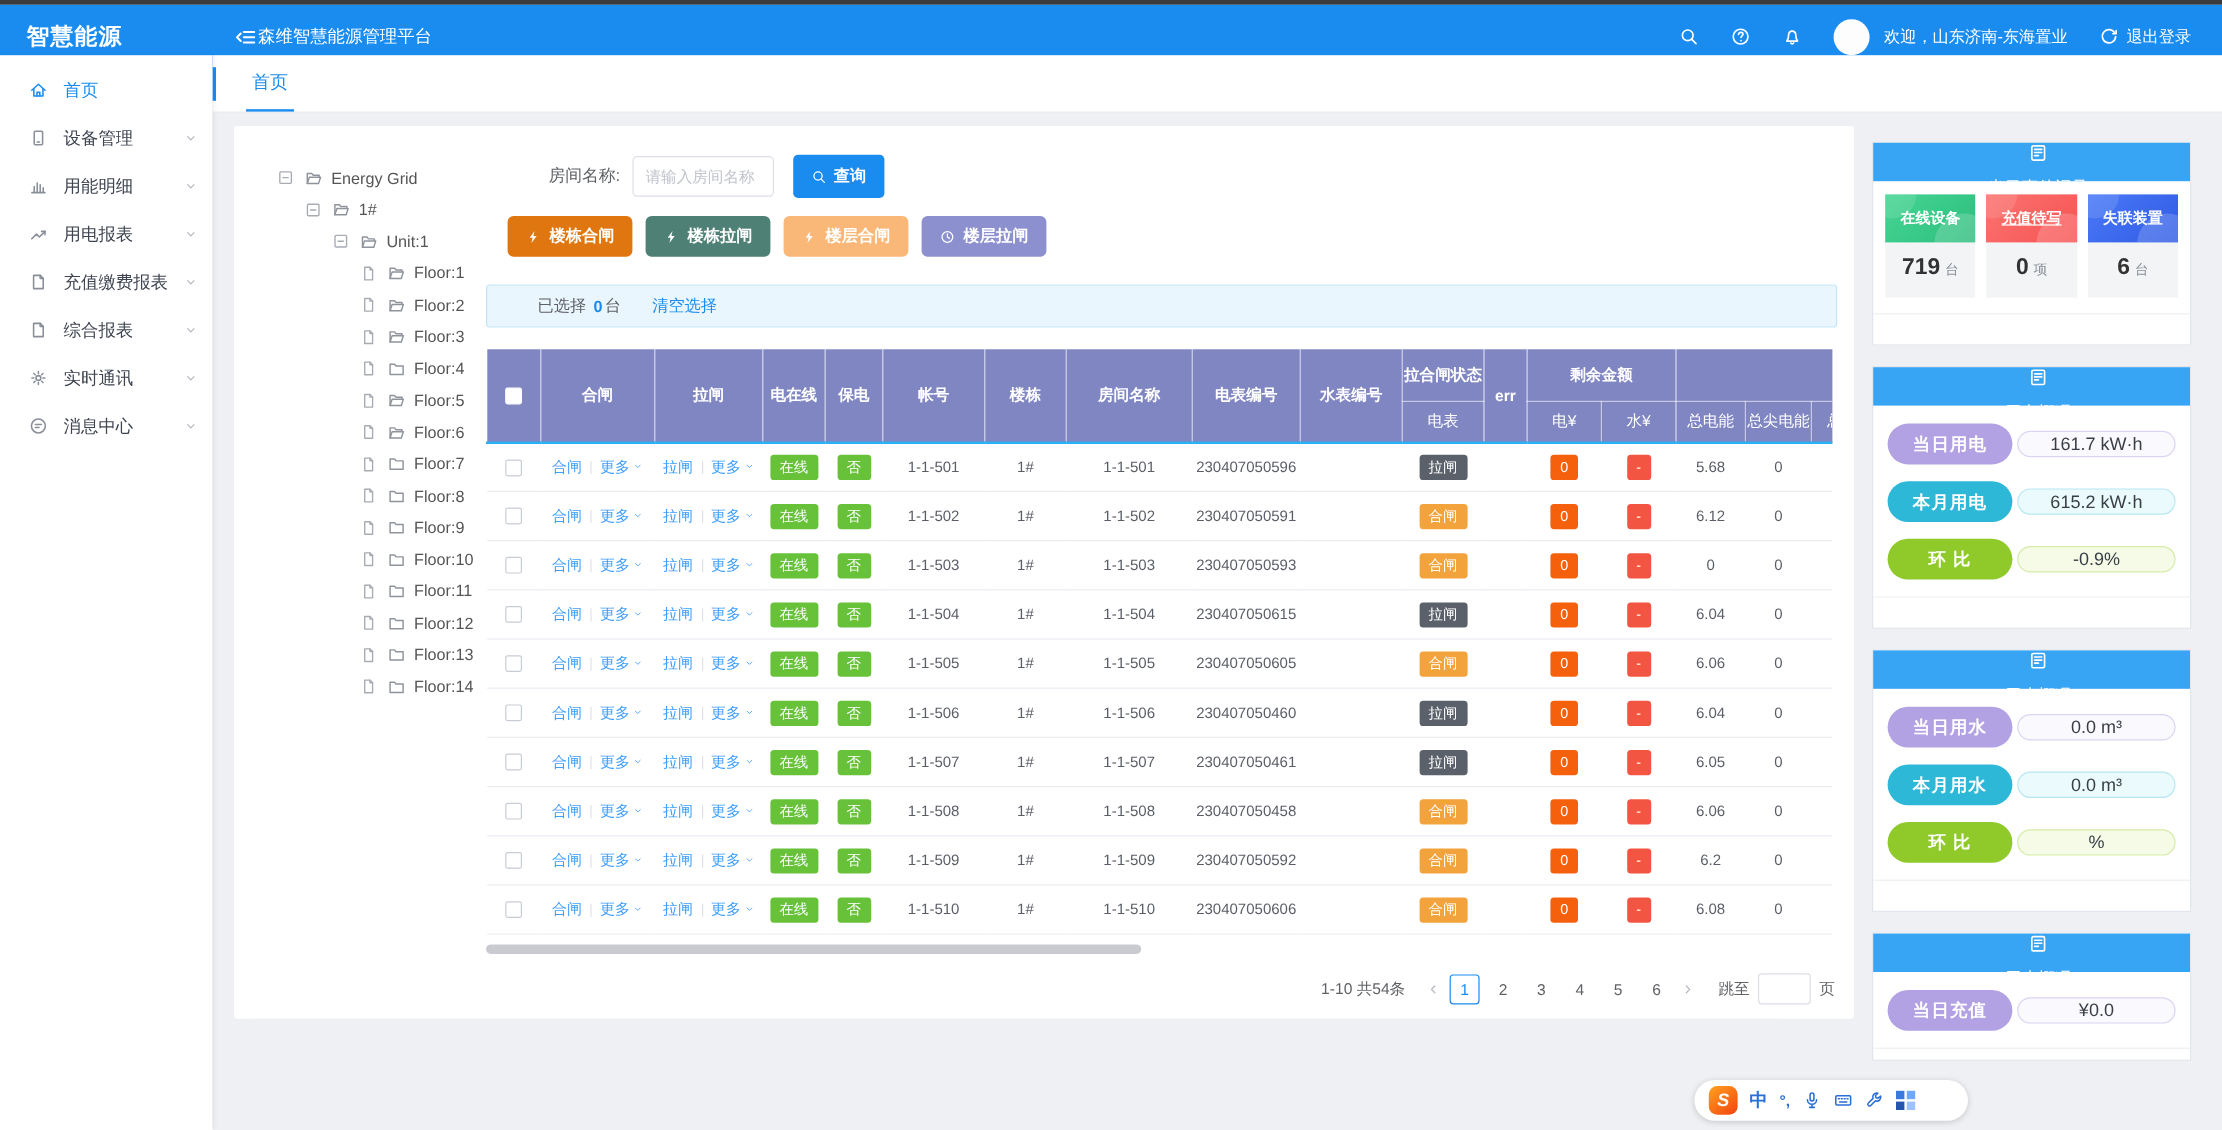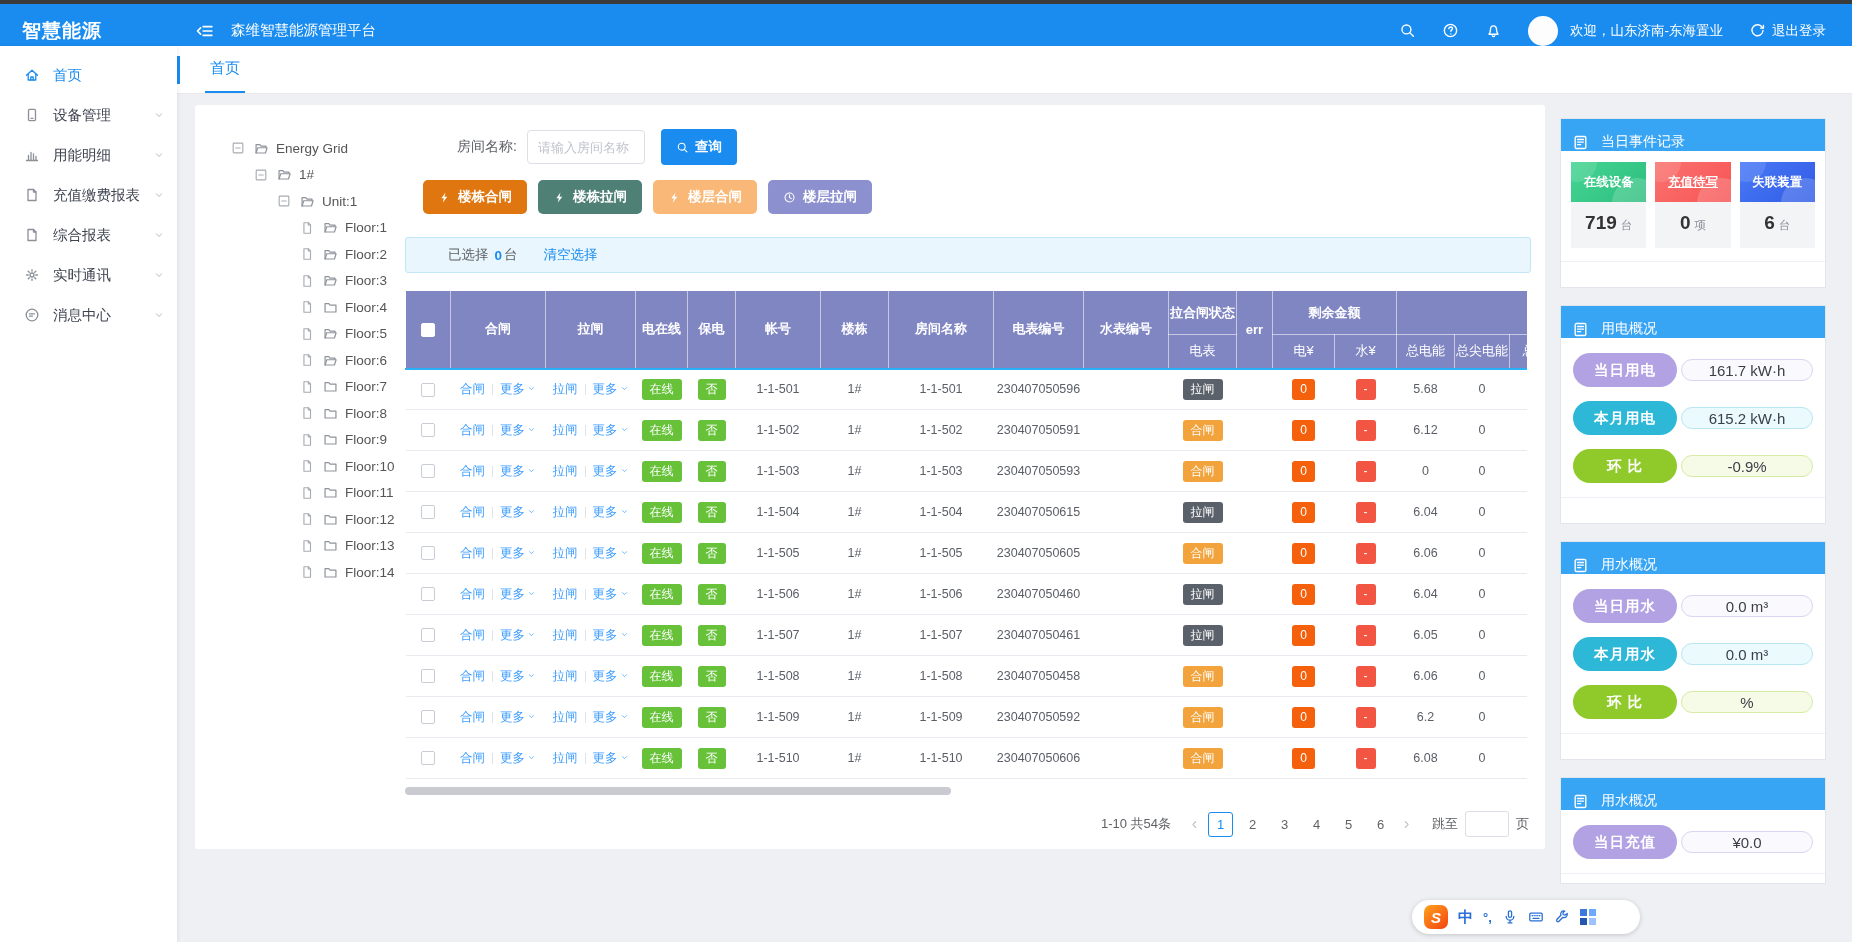--- a/index.html
+++ b/index.html
@@ -5,21 +5,21 @@
   * { margin:0; padding:0; box-sizing:border-box; }
   html,body { width:1852px; height:942px; }
   body { position:relative; background:#eef0f3; font-family:"Liberation Sans",sans-serif; overflow:hidden; }
   svg { display:block; }
 
   .top-strip { position:absolute; top:0; left:0; right:0; height:4px; background:#3b3b3b; }
   .topbar { position:absolute; top:4px; left:0; right:0; height:53px; background:#1a8cf0; color:#fff; display:flex; }
   .logo { width:177px; display:flex; align-items:center; padding-left:22px; font-size:19px; font-weight:bold; letter-spacing:1px; }
   .topbar-main { flex:1; display:flex; align-items:center; padding:0 26px 0 18px; }
   .hamburger { font-size:20px; cursor:pointer; display:flex; }
-  .app-title { margin-left:16px; font-size:14.5px; }
+  .app-title { margin-left:0; font-size:14.5px; }
   .topbar-right { margin-left:auto; display:flex; align-items:center; gap:26px; font-size:13.5px; }
   .tb-icon { font-size:17px; cursor:pointer; display:flex; }
   .avatar { width:30px; height:30px; border-radius:50%; background:#fdfdfd; }
   .welcome { margin-left:-14px; }
   .logout { display:flex; align-items:center; gap:6px; cursor:pointer; }
 
   .sidebar { position:absolute; top:46px; left:0; width:177px; bottom:0; background:#fff; box-shadow:1px 0 4px rgba(0,0,0,.07); padding-top:9px; z-index:2; }
   .side-item { height:40px; display:flex; align-items:center; padding:0 12px 0 24px; color:#3e4450; font-size:14.5px; cursor:pointer; }
   .side-item .icon { width:17px; margin-right:12px; color:#8a8f99; font-size:16px; display:flex; }
   .side-item .chev { margin-left:auto; color:#b2b6bd; font-size:12px; display:flex; }
@@ -76,21 +76,21 @@
   .pagination { display:flex; align-items:center; justify-content:flex-end; margin-top:16px; font-size:13px; color:#606266; gap:7px; padding-right:2px; }
   .pg-summary { margin-right:10px; }
   .page-chev { color:#b4b8bf; font-size:13px; display:flex; cursor:pointer; }
   .page-btn { min-width:25px; height:25px; display:flex; align-items:center; justify-content:center; border-radius:3px; cursor:pointer; border:1px solid transparent; }
   .page-btn.active { border-color:#1a8cf0; color:#1a8cf0; background:#fff; }
   .jump-label { margin-left:12px; }
   .jump-input { width:44px; height:26px; border:1px solid #dcdfe6; border-radius:3px; outline:none; text-align:center; }
 
   .cards { position:absolute; left:1383px; top:24px; width:266px; }
   .card { background:#fff; border:1px solid #e2e6ec; margin-bottom:17px; }
-  .card-header { height:32px; background:#38a4f4; color:#fff; font-size:14px; display:flex; align-items:flex-end; gap:12px; padding-left:11px; }
+  .card-header { height:32px; background:#38a4f4; color:#fff; font-size:14px; display:flex; align-items:center; gap:12px; padding-left:11px;flex-direction:column; }
   .card-header .icon { font-size:17px; display:flex; }
   .tiles { display:flex; gap:9px; padding:11px 10px 0; }
   .tile { flex:1; background:#f3f4f6; text-align:center; }
   .tile-top { height:40px; display:flex; align-items:center; justify-content:center; color:#fff; font-size:12.5px; font-weight:bold; position:relative; overflow:hidden; }
   .tile-top::after { content:""; position:absolute; width:50px; height:50px; border-radius:50%; background:rgba(255,255,255,.18); right:-16px; bottom:-26px; }
   .tile-top::before { content:""; position:absolute; width:40px; height:40px; border-radius:50%; background:rgba(255,255,255,.12); left:-14px; top:-20px; }
   .tg { background:linear-gradient(135deg,#46d593,#2cbd7d); }
   .tr { background:linear-gradient(135deg,#fa7470,#f75353);text-decoration:underline; }
   .tb { background:linear-gradient(135deg,#4a79f7,#2f5be4); }
   .tile-val { padding:10px 0 14px; font-size:19px; font-weight:bold; color:#333; }
@@ -190,20 +190,34 @@
       </span>
     </div>
     <div class="side-item">
       <span class="icon">
         <svg viewBox="0 0 16 16" width="1em" height="1em" fill="none" stroke="currentColor" stroke-width="1.3" stroke-linecap="round" stroke-linejoin="round">
           <path d="M2.5 13.5h11"></path>
           <path d="M4.5 13V8.5M7 13V5.5M9.5 13V7M12 13V9.5"></path>
         </svg>
       </span>
       <span class="lbl">用能明细</span>
+      <span class="chev">
+        <svg viewBox="0 0 16 16" width="1em" height="1em" fill="none" stroke="currentColor" stroke-width="1.3" stroke-linecap="round" stroke-linejoin="round">
+          <path d="M4.5 6.5 8 10l3.5-3.5"></path>
+        </svg>
+      </span>
+    </div>
+    <div class="side-item">
+      <span class="icon">
+        <svg viewBox="0 0 16 16" width="1em" height="1em" fill="none" stroke="currentColor" stroke-width="1.3" stroke-linecap="round" stroke-linejoin="round">
+          <path d="M2.5 12 6.4 8.1l2.4 2.4 4.7-4.7"></path>
+          <path d="M10.6 5.8h2.9v2.9"></path>
+        </svg>
+      </span>
+      <span class="lbl">用电报表</span>
       <span class="chev">
         <svg viewBox="0 0 16 16" width="1em" height="1em" fill="none" stroke="currentColor" stroke-width="1.3" stroke-linecap="round" stroke-linejoin="round">
           <path d="M4.5 6.5 8 10l3.5-3.5"></path>
         </svg>
       </span>
     </div>
     <div class="side-item">
       <span class="icon">
         <svg viewBox="0 0 16 16" width="1em" height="1em" fill="none" stroke="currentColor" stroke-width="1.3" stroke-linecap="round" stroke-linejoin="round">
           <path d="M4 2.5h5.5L12 5v8.5H4z"></path>

